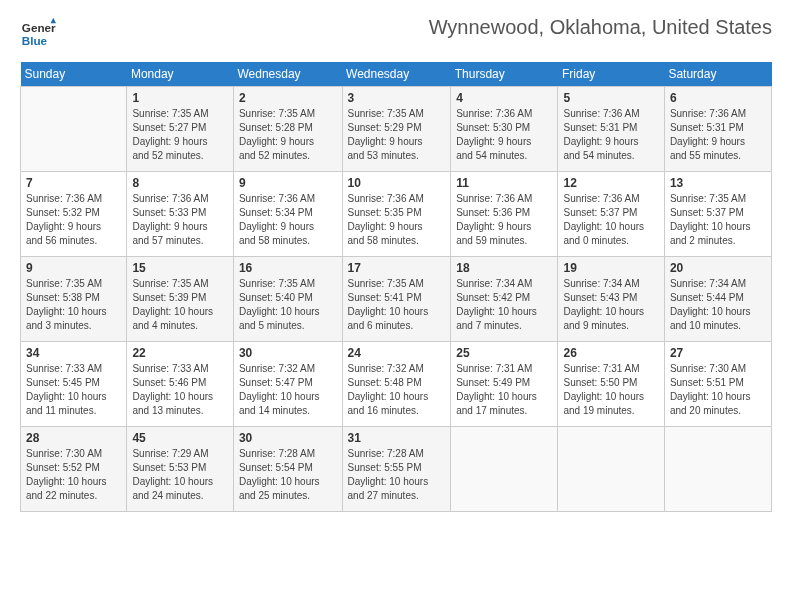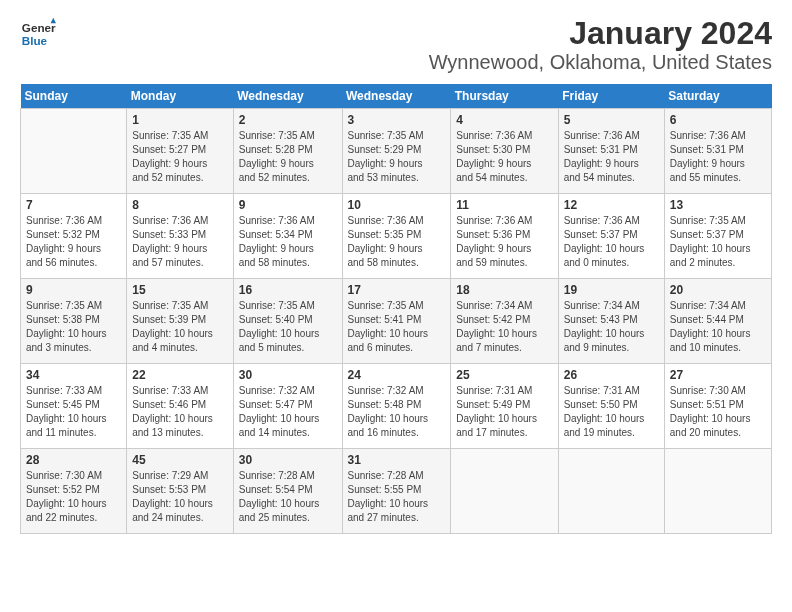--- a/index.html
+++ b/index.html
@@ -42,21 +42,21 @@
       width: 100%;
       border-collapse: collapse;
       font-size: 11px;
     }
     thead tr th {
       background-color: #2a7dc9;
       color: #fff;
       padding: 5px 4px;
       text-align: left;
       font-size: 12px;
-      font-weight: bold;
+      font-weight: normal;
     }
     tbody tr td {
       border: 1px solid #ccc;
       vertical-align: top;
       padding: 4px 5px;
       width: 113px;
       height: 85px;
       color: #333;
     }
     tbody tr:nth-child(odd) td {
@@ -85,21 +85,20 @@
 
 <div class="header">
   <div class="logo">
     <svg class="logo-icon" viewBox="0 0 40 40">
       <text x="2" y="18" font-size="13" font-weight="bold" fill="#333">General</text>
       <text x="2" y="32" font-size="13" font-weight="bold" fill="#1a6faf">Blue</text>
       <polygon points="34,8 40,8 37,2" fill="#1a6faf"></polygon>
     </svg>
   </div>
   <div class="title-block">
-    <div class="calendar-title">January 2024</div>
     <div class="calendar-subtitle">Wynnewood, Oklahoma, United States</div>
   </div>
 </div>
 
 <table>
   <thead>
     <tr>
     <th>Sunday</th>
         <th>Monday</th>
         <th>Wednesday</th>

